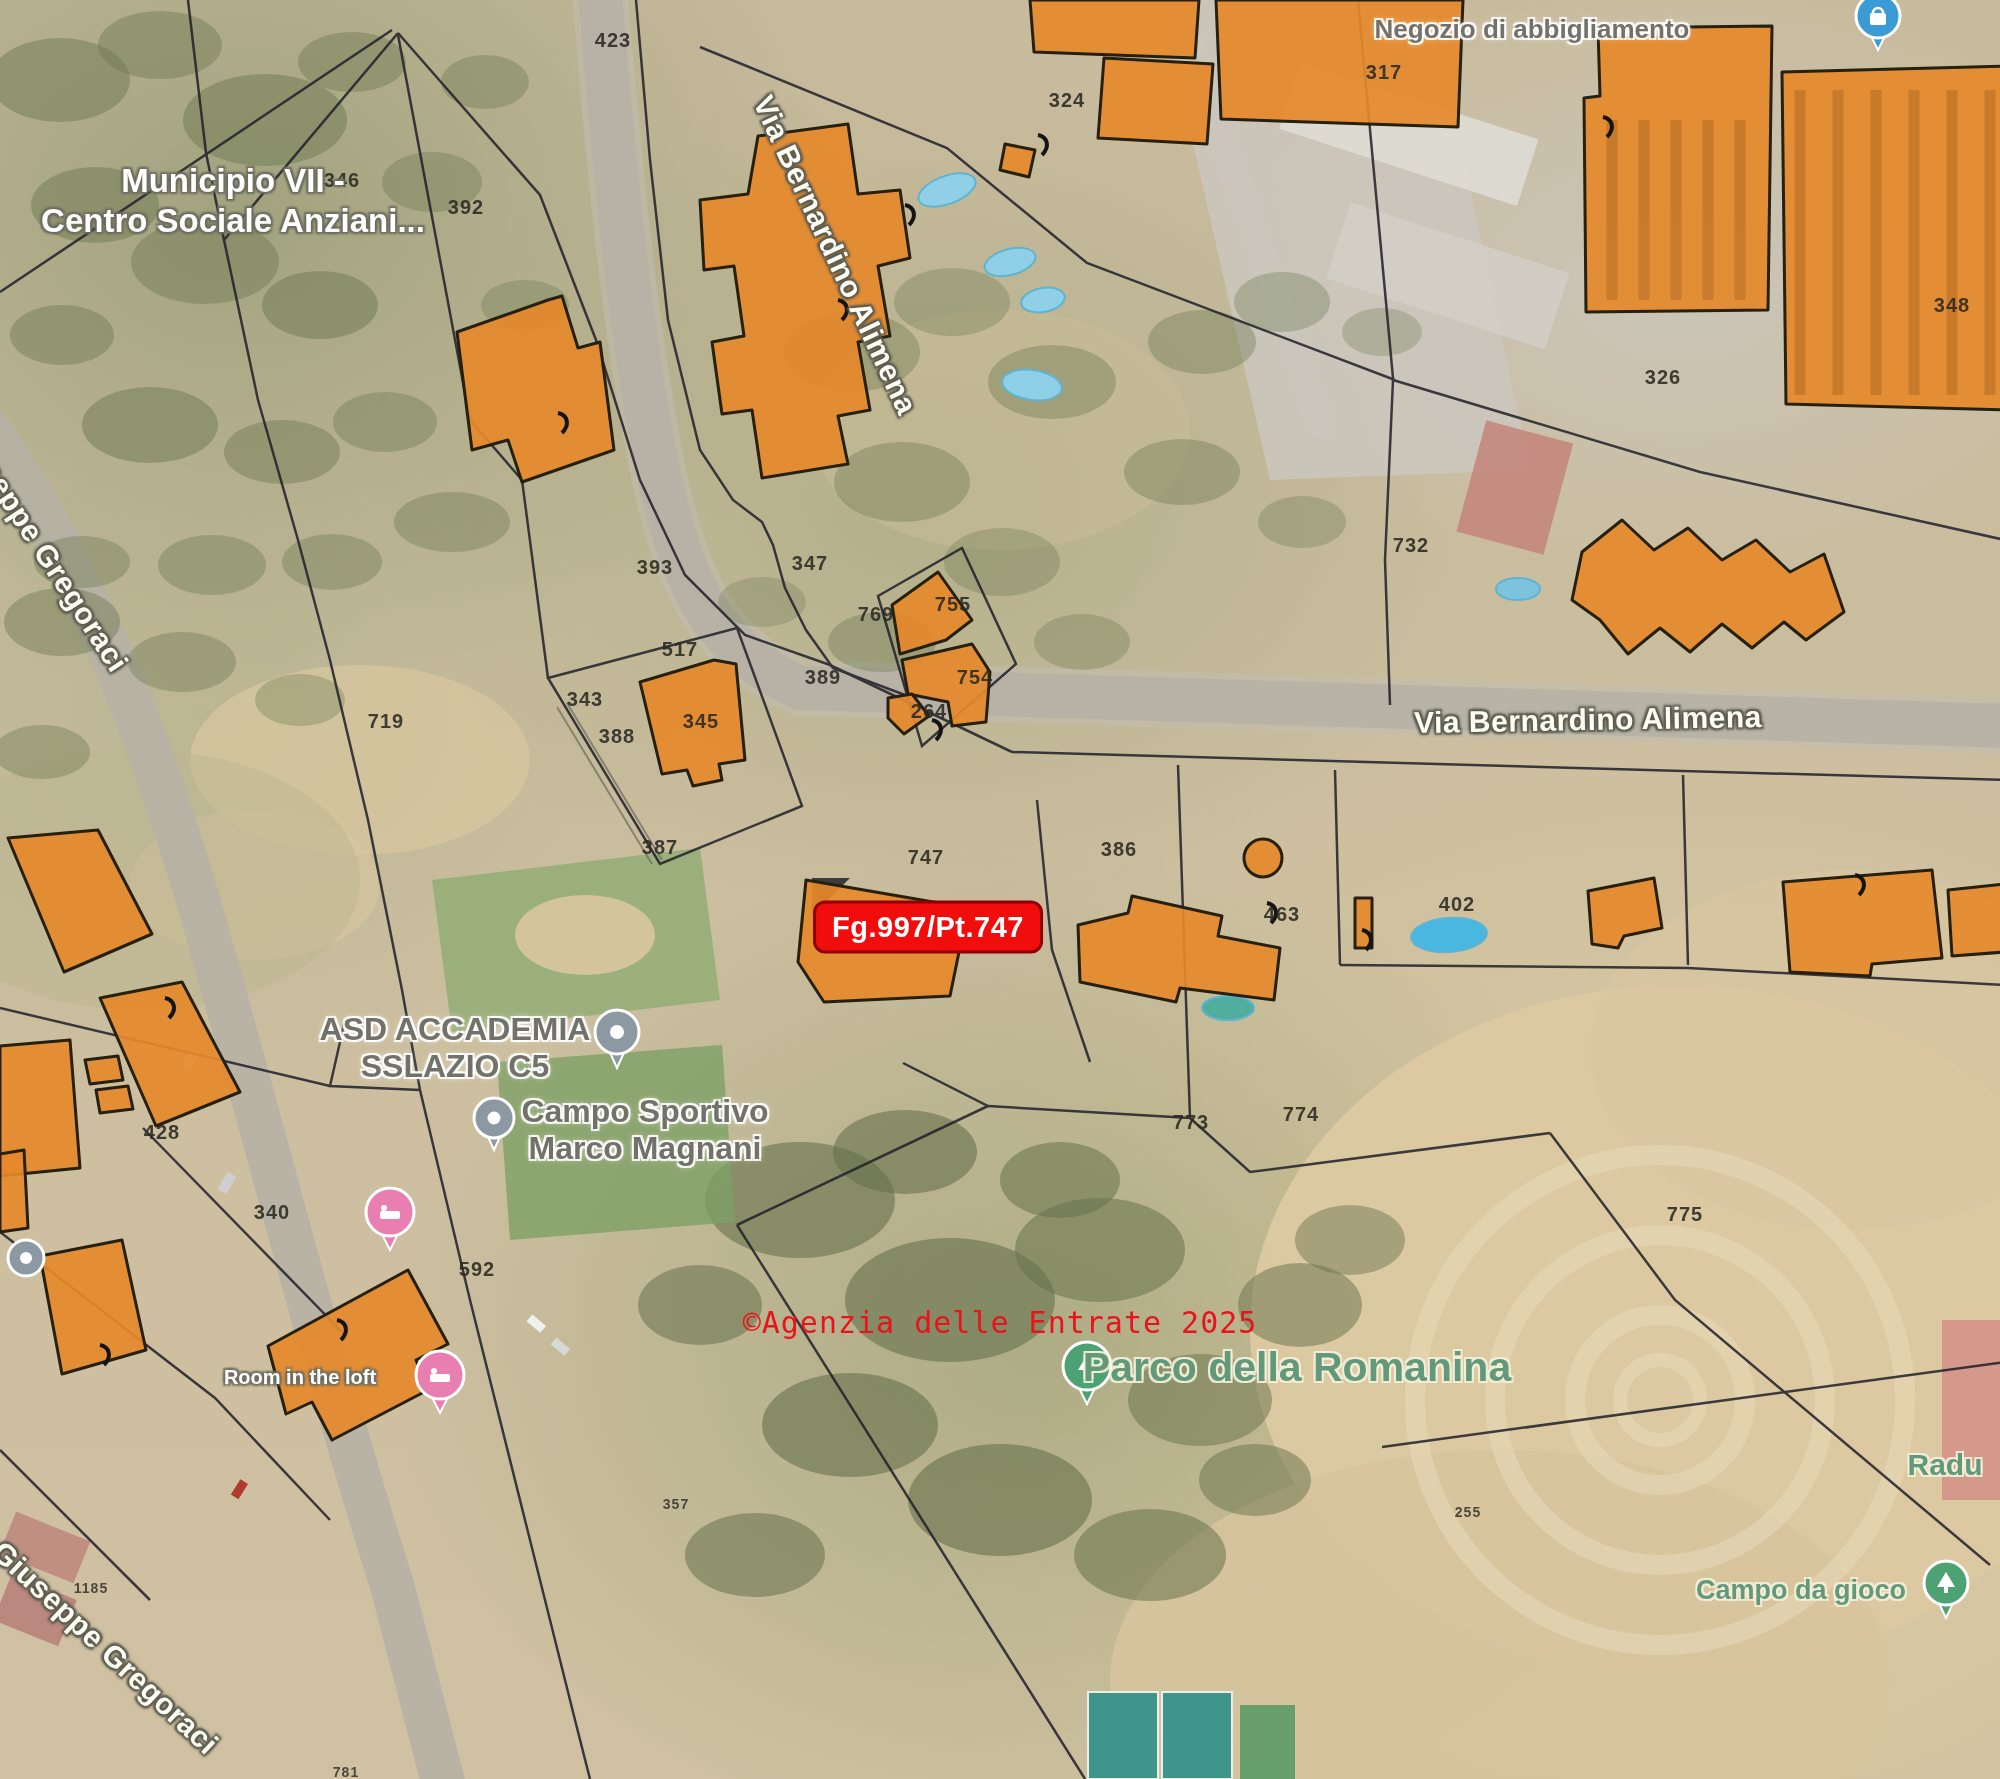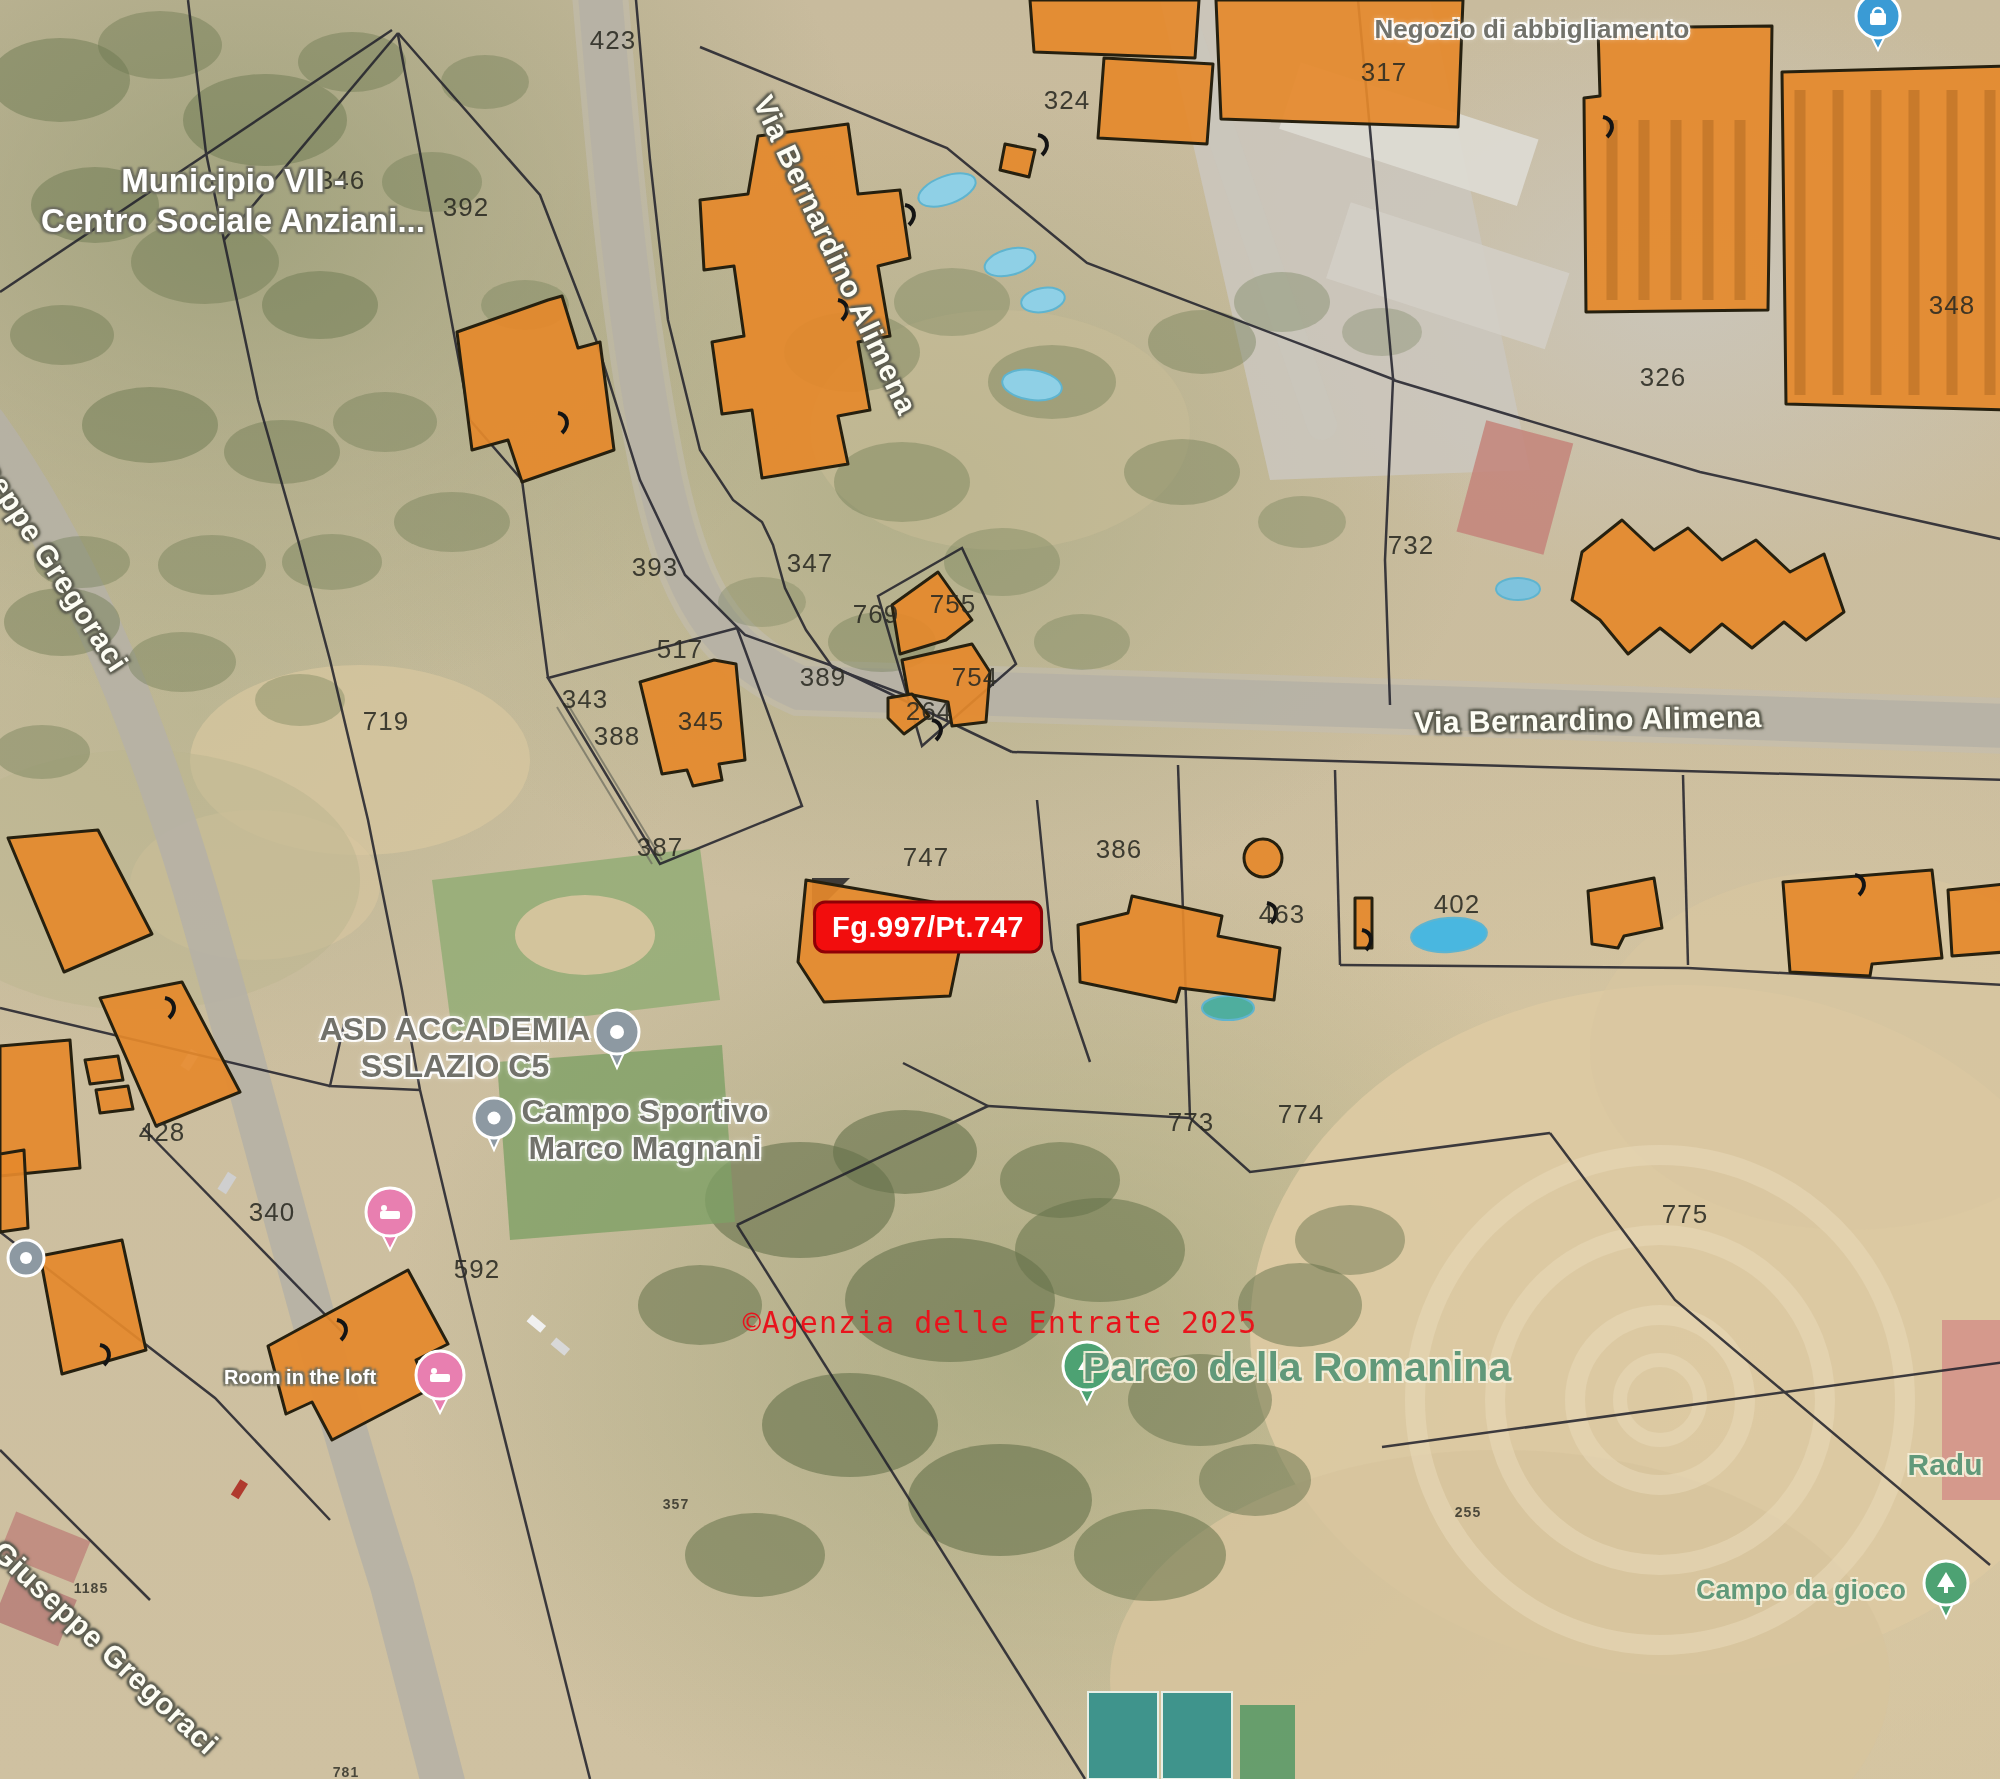--- a/index.html
+++ b/index.html
@@ -10,21 +10,21 @@
       radial-gradient(ellipse 900px 700px at 12% 12%, rgba(148,154,115,.75), transparent 70%),
       radial-gradient(ellipse 800px 600px at 46% 28%, rgba(165,168,127,.65), transparent 70%),
       radial-gradient(ellipse 700px 520px at 10% 40%, rgba(178,177,139,.6), transparent 70%),
       radial-gradient(ellipse 900px 700px at 52% 76%, rgba(150,158,113,.6), transparent 72%),
       radial-gradient(ellipse 1150px 950px at 85% 78%, rgba(222,203,162,.9), transparent 75%),
       radial-gradient(ellipse 650px 430px at 84% 16%, rgba(203,199,190,.85), transparent 70%),
       linear-gradient(#c8bb9d,#cfc1a1);
   }
   svg.layer{position:absolute;left:0;top:0;}
   .lbl{position:absolute;white-space:nowrap;transform:translate(-50%,-50%);}
-  .pn{color:#2a2a22;font-size:26px;font-weight:400;opacity:.88;letter-spacing:1px;}
+  .pn{color:#2a2a22;font-size:20px;font-weight:700;opacity:.88;letter-spacing:1px;}
   .pn.small{font-size:14px;font-weight:700;opacity:.8;}
   .street{color:#fdfdf4;font-weight:700;font-size:30px;letter-spacing:.5px;
     text-shadow:2px 2px 2px #5d5d50,-2px -2px 2px #5d5d50,2px -2px 2px #5d5d50,-2px 2px 2px #5d5d50,0 0 5px #5d5d50;}
   .poi-white{color:#ffffff;font-weight:700;font-size:33px;text-align:center;line-height:1.2;
     text-shadow:2px 2px 2px #6e6e60,-2px -2px 2px #6e6e60,2px -2px 2px #6e6e60,-2px 2px 2px #6e6e60;}
   .poi-gray{color:#72726b;font-weight:700;font-size:32px;text-align:center;line-height:1.15;
     text-shadow:2px 2px 0 rgba(255,255,255,.85),-2px -2px 0 rgba(255,255,255,.85),2px -2px 0 rgba(255,255,255,.85),-2px 2px 0 rgba(255,255,255,.85),0 0 6px rgba(255,255,255,.9);}
   .poi-green{color:#61997a;font-weight:700;font-size:41px;
     text-shadow:2px 2px 0 rgba(244,238,216,.9),-2px -2px 0 rgba(244,238,216,.9),2px -2px 0 rgba(244,238,216,.9),-2px 2px 0 rgba(244,238,216,.9);}
   .store{color:#66665f;font-weight:700;font-size:38px;letter-spacing:6px;

